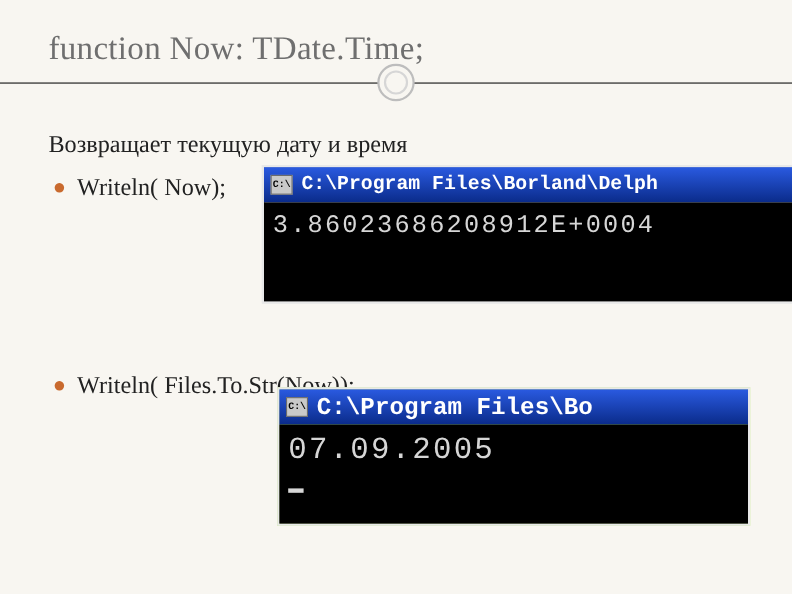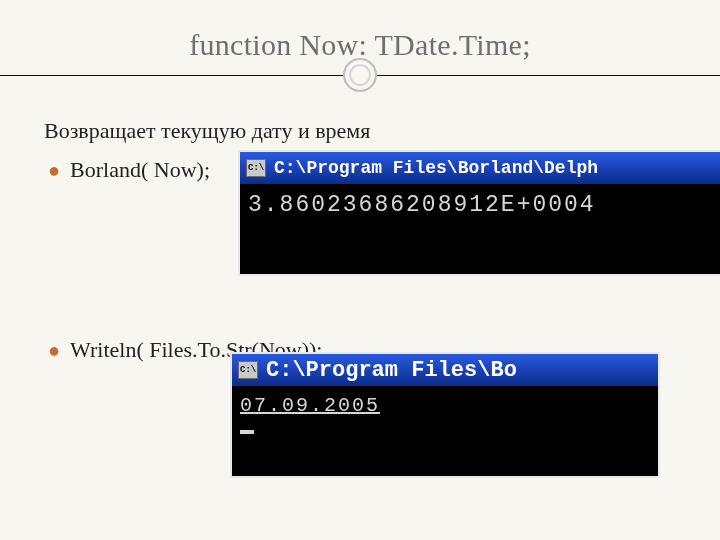--- a/index.html
+++ b/index.html
@@ -15,21 +15,21 @@
     height: 540px;
     background: #f8f6f1;
     position: relative;
     padding: 28px 44px 30px 44px;
   }
   .title-wrap {
     position: relative;
     padding-bottom: 28px;
   }
   .title {
-    text-align: center;
+    text-align: left;
     font-size: 30px;
     color: #6f6f6f;
     font-weight: normal;
     letter-spacing: 0.3px;
   }
   .hr-line {
     position: absolute;
     left: -44px;
     right: -44px;
     bottom: 14px;
@@ -86,21 +86,21 @@
     position: absolute;
     left: 238px;
     top: 150px;
     width: 514px;
     border: 2px solid #e8e8e8;
     box-shadow: 0 0 0 1px #9a9a9a inset;
     background: #e8e8e8;
   }
   .console2 {
     position: absolute;
-    left: 230px;
+    left: 252px;
     top: 352px;
     width: 430px;
     border: 2px solid #e8e8e8;
     box-shadow: 0 0 0 1px #9a9a9a inset;
     background: #bef264;
   }
   .titlebar {
     background: #0a2b8a;
     background: linear-gradient(to bottom, #2a5ae0 0%, #0a2b8a 100%);
     height: 32px;
@@ -144,25 +144,24 @@
     font-family: 'Lucida Console', 'Courier New', monospace;
     padding: 8px 8px 14px 8px;
     letter-spacing: 0.5px;
   }
   .console1 .term {
     font-size: 23px;
     min-height: 90px;
     letter-spacing: 2px;
   }
   .console2 .term {
-    font-size: 20px;
+    font-size: 28px;
     min-height: 90px;
     letter-spacing: 2px;
     line-height: 1.15;
-    text-decoration: underline;
   }
   .cursor {
     display: inline-block;
     width: 14px;
     height: 4px;
     background: #d6d6d6;
     vertical-align: baseline;
   }
 </style>
 </head>
@@ -176,21 +175,21 @@
     <div class="circle">
       <div class="circle-inner"></div>
     </div>
   </div>
 
   <div class="body">
     <div class="desc">Возвращает текущую дату и время</div>
 
     <div class="bullet-row">
       <span class="bullet">●</span>
-      <span class="bullet-text">Borland( Now);</span>
+      <span class="bullet-text">Writeln( Now);</span>
     </div>
 
     <div class="spacer"></div>
     <div style="height:72px"></div>
 
     <div class="bullet-row">
       <span class="bullet">●</span>
       <span class="bullet-text">Writeln( Files.To.Str(Now));</span>
     </div>
   </div>

